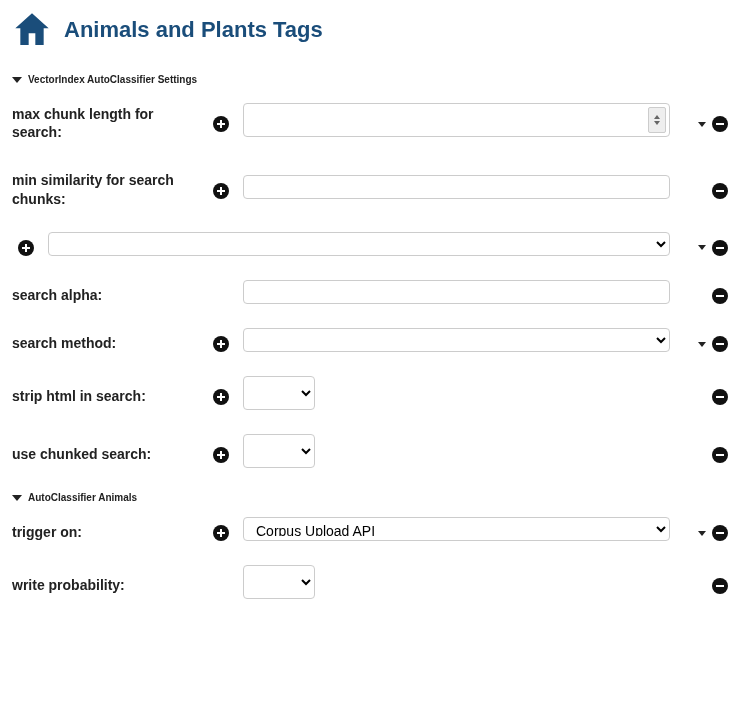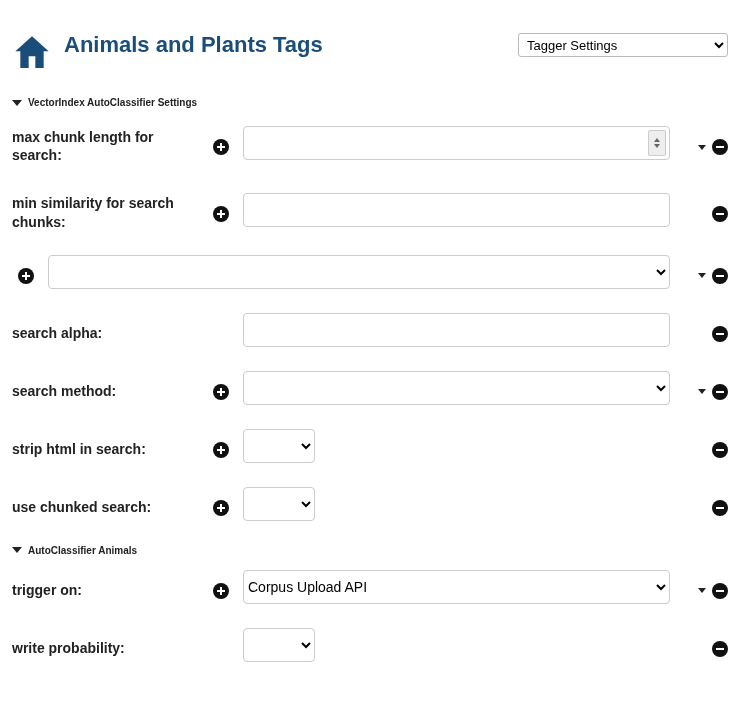--- a/index.html
+++ b/index.html
@@ -7,24 +7,23 @@
     margin: 0;
     padding: 10px 12px;
     font-family: "Segoe UI", Arial, sans-serif;
     font-size: 14px;
     color: #333;
     background: #fff;
     width: 740px;
   }
   .header-row {
     display: flex;
-    align-items: flex-start;
+    align-items: center;
     gap: 12px;
     margin-bottom: 12px;
-    margin-top: 23px;
   }
   .home-icon {
     width: 40px;
     height: 40px;
     flex-shrink: 0;
   }
   .title-block {
     flex: 1;
   }
   .page-title {
@@ -95,24 +94,24 @@
   .right-col {
     width: 50px;
     display: flex;
     align-items: center;
     justify-content: flex-end;
     gap: 6px;
     padding-top: 8px;
   }
   .txt-input, .sel-input {
     width: 100%;
-    height: 34px;
+    height: 24px;
     border: 1px solid #ccc;
     border-radius: 4px;
-    padding: 4px 0;
+    padding: 4px 8px;
     font-size: 14px;
     background: #fff;
     font-family: inherit;
   }
   .num-input {
     width: 100%;
     height: 34px;
     border: 1px solid #ccc;
     border-radius: 4px;
     padding: 4px 28px 4px 8px;
@@ -192,23 +191,20 @@
 
 <div class="header-row">
   <div class="home-icon">
     <svg viewBox="0 0 24 24" width="40" height="40">
       <path fill="#1a4d7a" d="M12 2 L2 11 H5 V21 H10 V14 H14 V21 H19 V11 H22 Z"></path>
     </svg>
   </div>
   <div class="title-block">
     <h1 class="page-title">Animals and Plants Tags</h1>
   </div>
-  <select class="top-select">
-    <option>Tagger Settings</option>
-  </select>
 </div>
 
 <div class="section-head">
   <span class="caret-down"></span>
   <span>VectorIndex AutoClassifier Settings</span>
 </div>
 
 <div class="field-row">
   <div class="field-label">max chunk length for search:</div>
   <div class="add-col">

